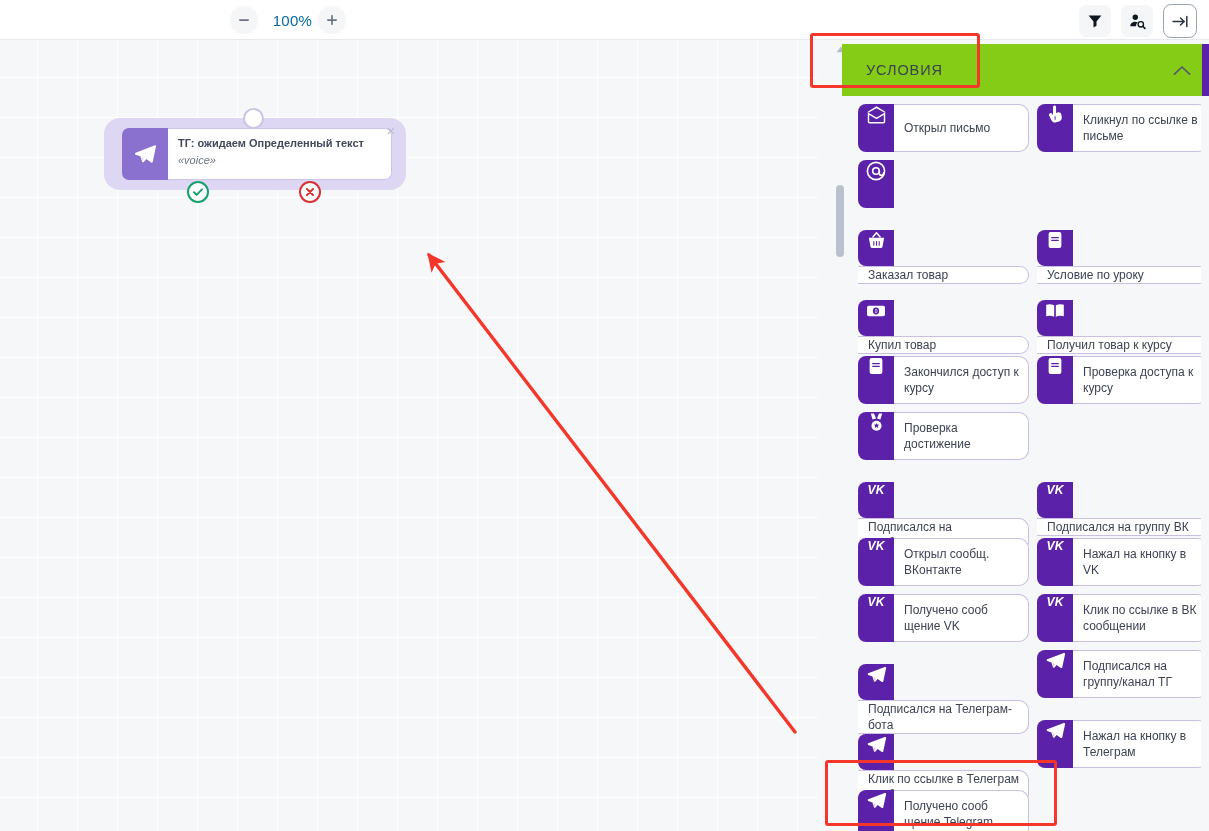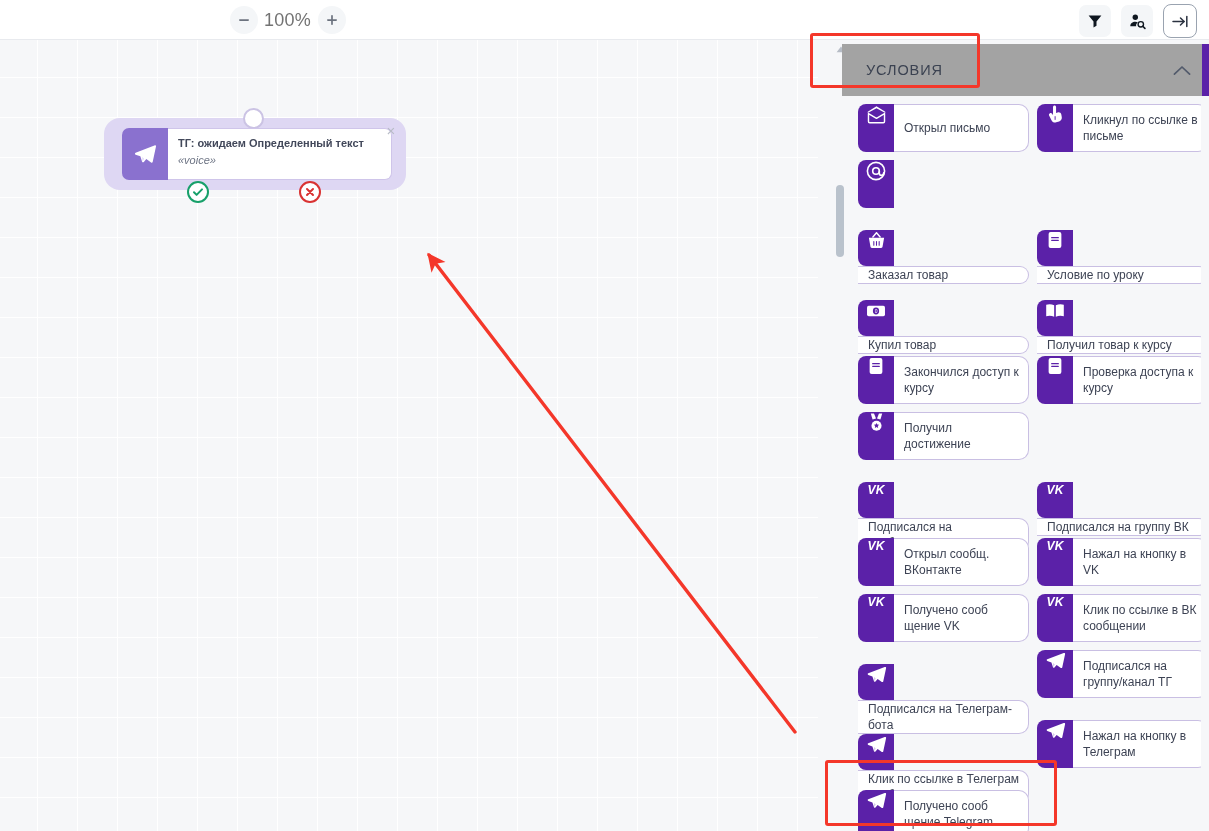--- a/index.html
+++ b/index.html
@@ -20,22 +20,22 @@
     position: absolute; left: 230px; top: 6px;
     display: flex; align-items: center; gap: 6px;
   }
   .zoom-btn {
     width: 28px; height: 28px; border-radius: 50%;
     background: #f4f6f8; border: none;
     display: flex; align-items: center; justify-content: center;
     color: #6c737f; font-size: 17px; line-height: 1; cursor: pointer;
   }
   .zoom-label {
-    min-width: 48px; text-align: left;
-    font-size: 18px; color: #737373; letter-spacing: .2px;
+    min-width: 48px; text-align: right;
+    font-size: 15px; color: #0369a1; letter-spacing: .2px;
   }
   .tools-right {
     position: absolute; right: 12px; top: 4px;
     display: flex; align-items: center; gap: 10px;
   }
   .tool-sq {
     width: 32px; height: 32px; border-radius: 7px; background: #f4f6f8;
     display: flex; align-items: center; justify-content: center; cursor: pointer;
   }
   .tool-sq.outlined {
@@ -116,21 +116,21 @@
     display: flex; align-items: flex-start; justify-content: center;
     color: #b6bcc6; cursor: pointer;
   }
   .rail-thumb {
     position: absolute; left: 4px; top: 145px; width: 8px; height: 72px;
     border-radius: 4px; background: #b9c2cc; cursor: pointer;
   }
 
   .panel-head {
     position: absolute; left: 24px; top: 4px; right: 0; height: 52px;
-    background: #a3a3a3;
+    background: #84cc16;
     display: flex; align-items: center; justify-content: space-between;
     padding: 0 18px 0 24px;
   }
   .panel-head-title {
     font-size: 14.5px; letter-spacing: .9px; color: #3b4251; font-weight: 400;
   }
   .panel-head-chev { color: #525a6b; cursor: pointer; display: flex; }
   .panel-right-bar {
     position: absolute; right: 0; top: 4px; width: 7px; height: 52px;
     background: #5b21a8;
@@ -374,21 +374,21 @@
           </div>
           <div class="chip">
             <div class="chip-ic">
               <svg width="21" height="21" viewBox="0 0 22 22">
                 <path d="M5 1.6h3.4l2.1 5.2-3.6 1.1z" fill="#ffffff"></path>
                 <path d="M17 1.6h-3.4l-2.1 5.2 3.6 1.1z" fill="#ffffff"></path>
                 <circle cx="11" cy="14.4" r="5.3" fill="#ffffff"></circle>
                 <path d="M11 11.4l.85 1.74 1.92.28-1.39 1.35.33 1.91L11 15.78l-1.71.9.33-1.91-1.39-1.35 1.92-.28z" fill="#5b21a8"></path>
               </svg>
             </div>
-            <div class="chip-tx">Получил достижение</div>
+            <div class="chip-tx">Проверка достижение</div>
           </div>
           <div class="spacer"></div>
           <div class="chip row-gap-top">
             <div class="chip-ic">
               <svg width="26" height="16" viewBox="0 0 30 18">
                 <text x="15" y="14.2" font-size="14" font-weight="bold" fill="#ffffff" text-anchor="middle" font-family="Liberation Sans, sans-serif" font-style="italic">VK</text>
               </svg>
             </div>
             <div class="chip-tx">Подписался на сообщество ВК</div>
           </div>

